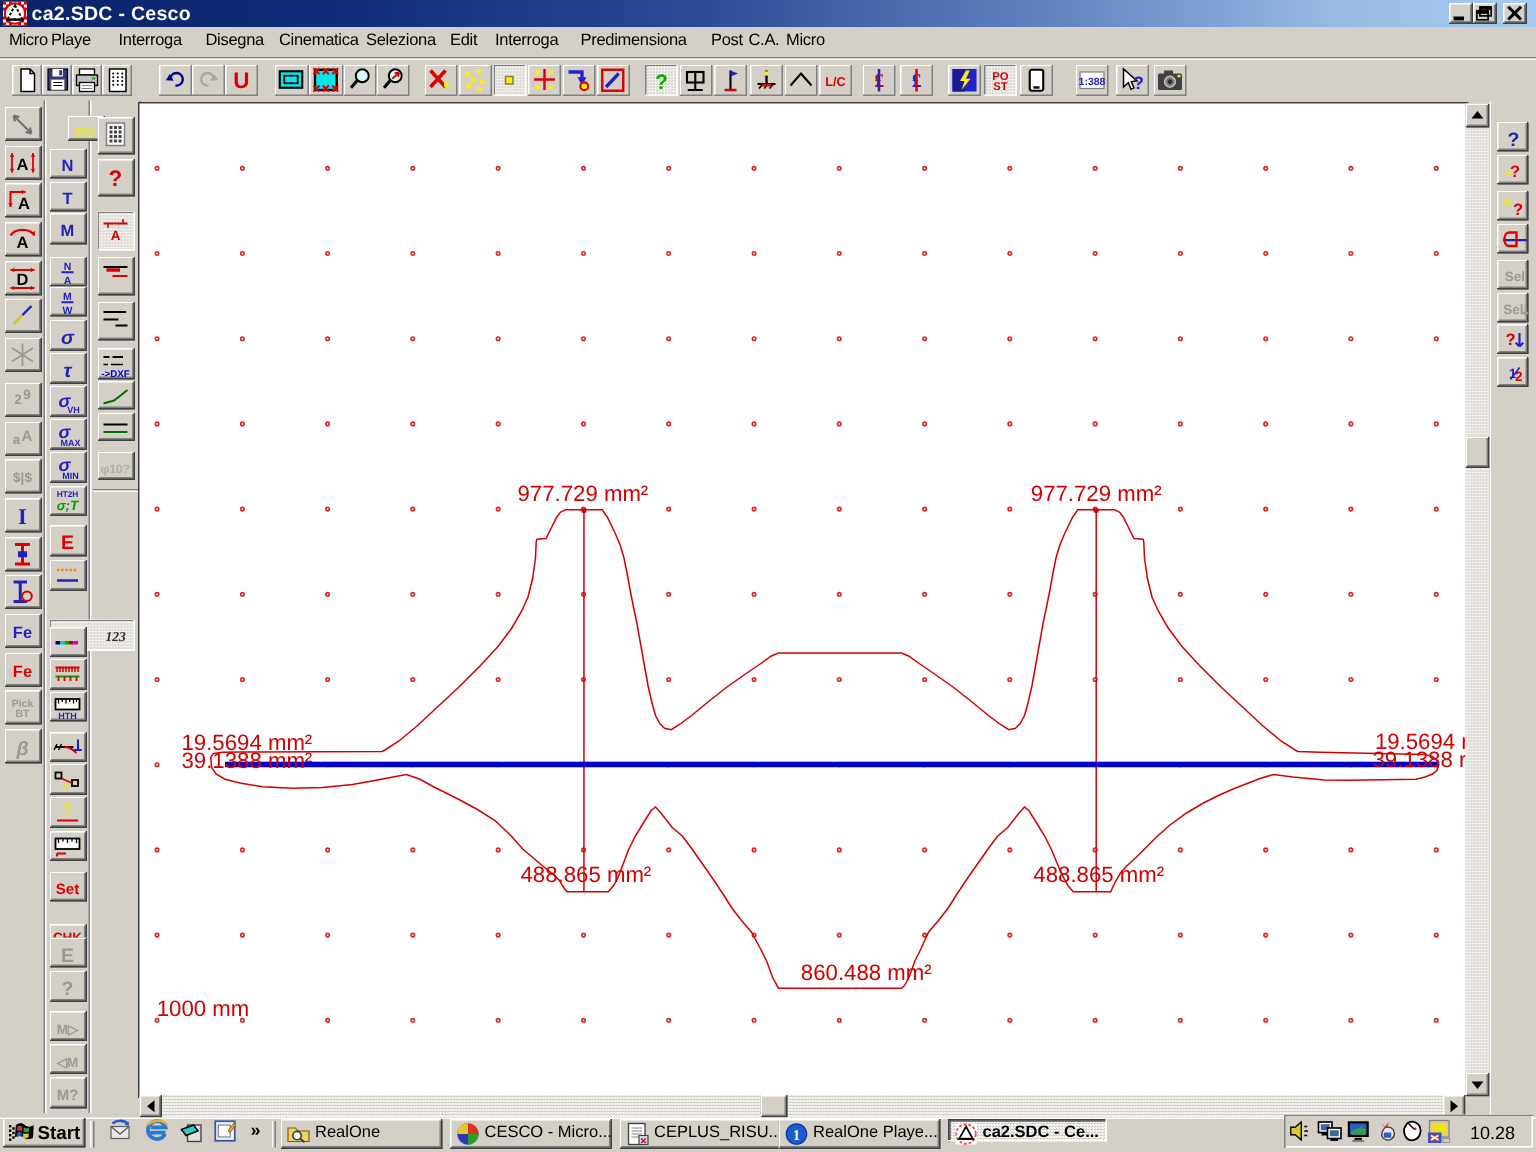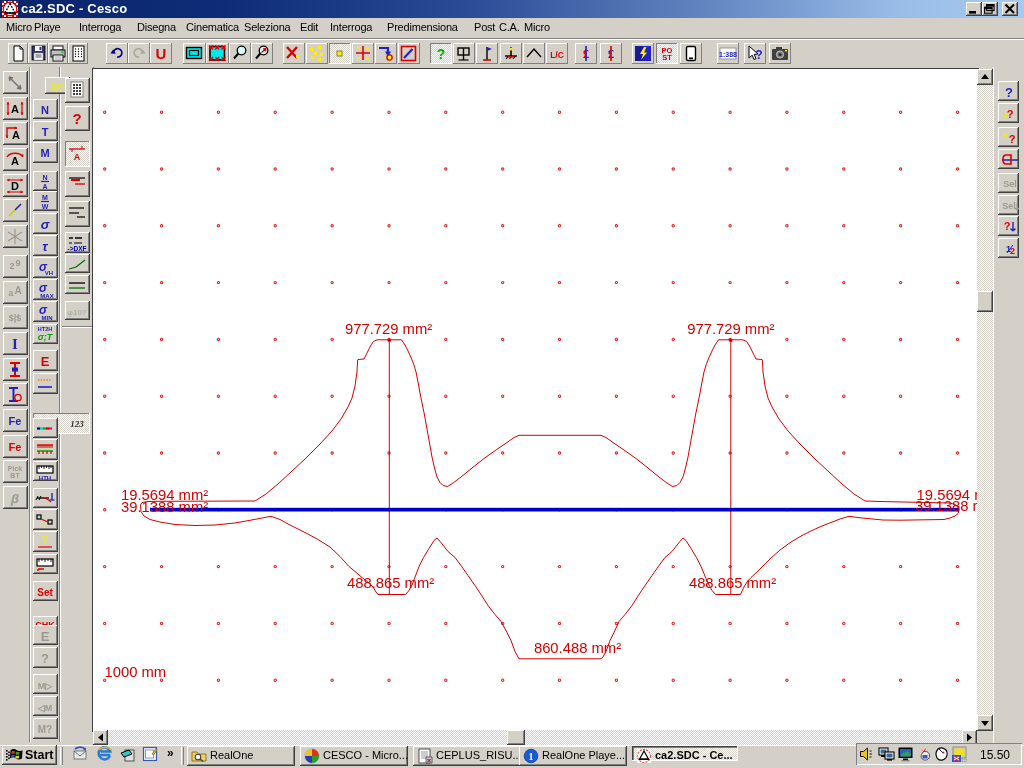--- a/index.html
+++ b/index.html
@@ -834,13 +834,13 @@
       <circle cx="10.5" cy="6.5" r="0.9" fill="#c02020"></circle>
     </svg>
     <svg class="ab" style="left:94px;top:2px" width="18" height="18" viewBox="0 0 18 18">
       <rect x="3" y="2" width="13" height="11" fill="#c8c8c8" stroke="#808080" stroke-width="0.8"></rect>
       <rect x="4.5" y="3.5" width="10" height="8" fill="#f0e020"></rect>
       <rect x="2" y="10" width="9" height="7" fill="#2858d8"></rect>
       <rect x="3.5" y="11.5" width="6" height="4" fill="#e03030"></rect>
       <path d="M4 12 l5 3 M9 12 l-5 3" stroke="#fff" stroke-width="1"></path>
       <rect x="12" y="14" width="4.5" height="2.6" fill="#d0d0d0" stroke="#808080" stroke-width="0.5"></rect>
     </svg>
-    <div class="ab" style="left:124px;top:5px;font-size:12px;color:#000;">15.50</div>
+    <div class="ab" style="left:124px;top:5px;font-size:12px;color:#000;">10.28</div>
   </div>
 </body></html>

